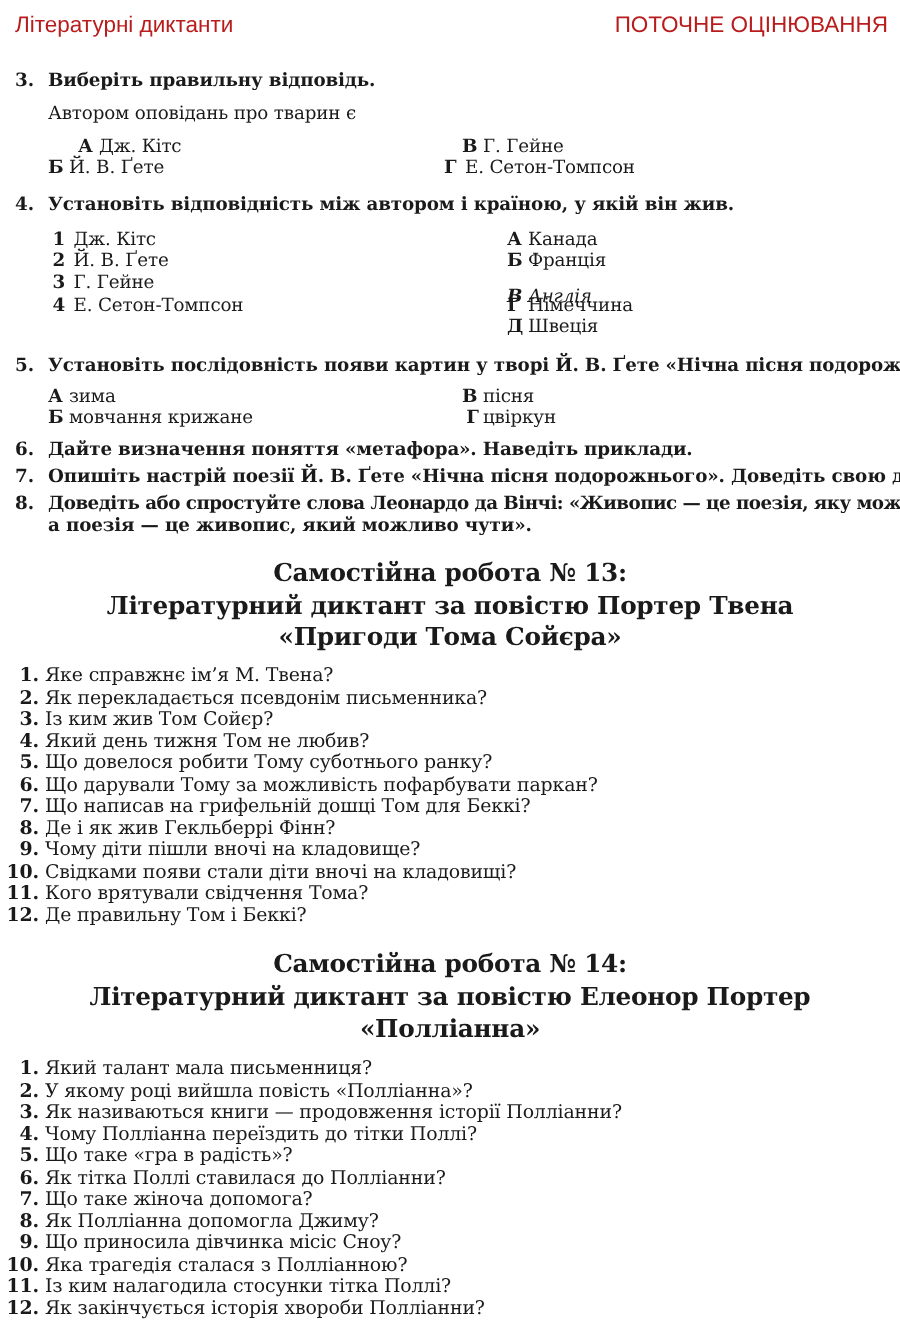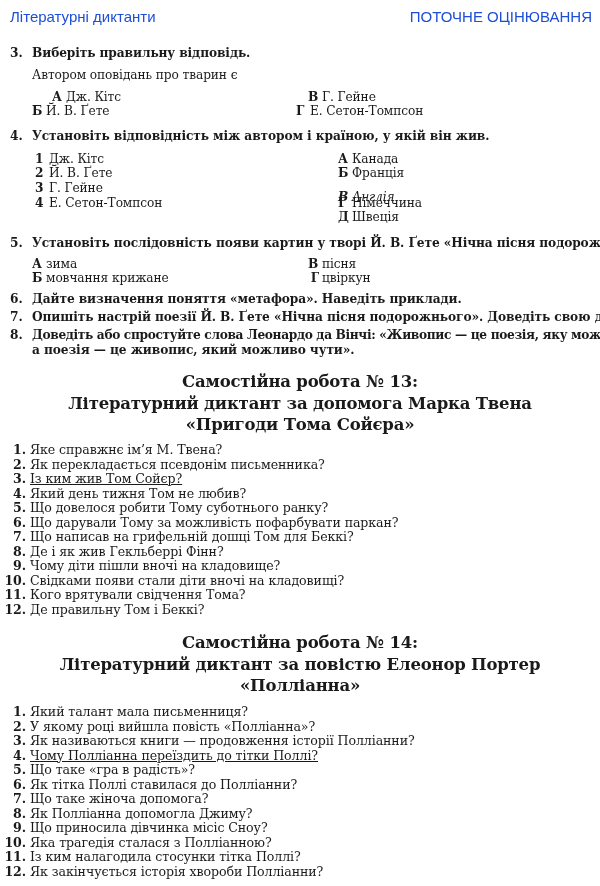--- a/index.html
+++ b/index.html
@@ -1,19 +1,19 @@
 <!DOCTYPE html>
 <html><head>
   <meta charset="utf-8">
   <style>
     * { margin: 0; padding: 0; box-sizing: border-box; }
     html, body { width: 600px; height: 886px; background: #ffffff; overflow: hidden; }
     body { position: relative; color: #1a1a1a; font-family: "DejaVu Serif", "Liberation Serif", serif; }
     .abs { position: absolute; white-space: nowrap; }
-    .hdr { font-family: "Liberation Sans", "DejaVu Sans", sans-serif; font-size: 15px; color: #1d4ed8; }
+    .hdr { font-family: "Liberation Sans", "DejaVu Sans", sans-serif; font-size: 15px; color: #b91c1c; }
     .q { font-size: 12.2px; font-weight: bold; letter-spacing: -0.1px; }
     .qnum { position: absolute; font-size: 12.2px; font-weight: bold; }
     .t { font-size: 12.2px; letter-spacing: -0.1px; }
     .opt b { font-weight: bold; display: inline-block; width: 14px; }
     .title { font-size: 16.5px; font-weight: bold; text-align: center; width: 600px; left: 0; letter-spacing: -0.2px; }
     .li { font-size: 12.6px; letter-spacing: -0.1px; }
     .li .n { display: inline-block; width: 26px; text-align: right; font-weight: bold; margin-right: 4px; }
   </style>
 </head>
 <body>
@@ -63,47 +63,47 @@
   <span class="abs q" style="left:32px; top:310px;">Опишіть настрій поезії Й. В. Ґете «Нічна пісня подорожнього». Доведіть свою думку.</span>
 </div>
 <div>
   <span class="qnum" style="left:10px; top:328px;">8.</span>
   <span class="abs q" style="left:32px; top:328px; letter-spacing:-0.35px;">Доведіть або спростуйте слова Леонардо да Вінчі: «Живопис — це поезія, яку можливо бачити,</span>
   <span class="abs q" style="left:32px; top:343px;">а поезія — це живопис, який можливо чути».</span>
 </div>
 
 <div>
   <div class="abs title" style="top:372px;">Самостійна робота № 13:</div>
-  <div class="abs title" style="top:394px;">Літературний диктант за допомога Марка Твена</div>
+  <div class="abs title" style="top:394px;">Літературний диктант за повістю Портер Твена</div>
   <div class="abs title" style="top:415px;">«Пригоди Тома Сойєра»</div>
   <div class="abs" style="left:0; top:442px;">
     <div class="li" style="height:14.5px;"><span class="n">1.</span><span>Яке справжнє ім’я М. Твена?</span></div>
     <div class="li" style="height:14.5px;"><span class="n">2.</span><span>Як перекладається псевдонім письменника?</span></div>
-    <div class="li" style="height:14.5px;text-decoration:underline;"><span class="n">3.</span><span>Із ким жив Том Сойєр?</span></div>
+    <div class="li" style="height:14.5px;"><span class="n">3.</span><span>Із ким жив Том Сойєр?</span></div>
     <div class="li" style="height:14.5px;"><span class="n">4.</span><span>Який день тижня Том не любив?</span></div>
     <div class="li" style="height:14.5px;"><span class="n">5.</span><span>Що довелося робити Тому суботнього ранку?</span></div>
     <div class="li" style="height:14.5px;"><span class="n">6.</span><span>Що дарували Тому за можливість пофарбувати паркан?</span></div>
     <div class="li" style="height:14.5px;"><span class="n">7.</span><span>Що написав на грифельній дошці Том для Беккі?</span></div>
     <div class="li" style="height:14.5px;"><span class="n">8.</span><span>Де і як жив Гекльберрі Фінн?</span></div>
     <div class="li" style="height:14.5px;"><span class="n">9.</span><span>Чому діти пішли вночі на кладовище?</span></div>
     <div class="li" style="height:14.5px;"><span class="n">10.</span><span>Свідками появи стали діти вночі на кладовищі?</span></div>
     <div class="li" style="height:14.5px;"><span class="n">11.</span><span>Кого врятували свідчення Тома?</span></div>
     <div class="li" style="height:14.5px;"><span class="n">12.</span><span>Де правильну Том і Беккі?</span></div>
   </div>
 </div>
 
 <div>
   <div class="abs title" style="top:633px;">Самостійна робота № 14:</div>
   <div class="abs title" style="top:655px;">Літературний диктант за повістю Елеонор Портер</div>
   <div class="abs title" style="top:676px;">«Полліанна»</div>
   <div class="abs" style="left:0; top:704px;">
     <div class="li" style="height:14.5px;"><span class="n">1.</span><span>Який талант мала письменниця?</span></div>
     <div class="li" style="height:14.5px;"><span class="n">2.</span><span>У якому році вийшла повість «Полліанна»?</span></div>
     <div class="li" style="height:14.5px;"><span class="n">3.</span><span>Як називаються книги — продовження історії Полліанни?</span></div>
-    <div class="li" style="height:14.5px;text-decoration:underline;"><span class="n">4.</span><span>Чому Полліанна переїздить до тітки Поллі?</span></div>
+    <div class="li" style="height:14.5px;"><span class="n">4.</span><span>Чому Полліанна переїздить до тітки Поллі?</span></div>
     <div class="li" style="height:14.5px;"><span class="n">5.</span><span>Що таке «гра в радість»?</span></div>
     <div class="li" style="height:14.5px;"><span class="n">6.</span><span>Як тітка Поллі ставилася до Полліанни?</span></div>
     <div class="li" style="height:14.5px;"><span class="n">7.</span><span>Що таке жіноча допомога?</span></div>
     <div class="li" style="height:14.5px;"><span class="n">8.</span><span>Як Полліанна допомогла Джиму?</span></div>
     <div class="li" style="height:14.5px;"><span class="n">9.</span><span>Що приносила дівчинка місіс Сноу?</span></div>
     <div class="li" style="height:14.5px;"><span class="n">10.</span><span>Яка трагедія сталася з Полліанною?</span></div>
     <div class="li" style="height:14.5px;"><span class="n">11.</span><span>Із ким налагодила стосунки тітка Поллі?</span></div>
     <div class="li" style="height:14.5px;"><span class="n">12.</span><span>Як закінчується історія хвороби Полліанни?</span></div>
   </div>
 </div>

